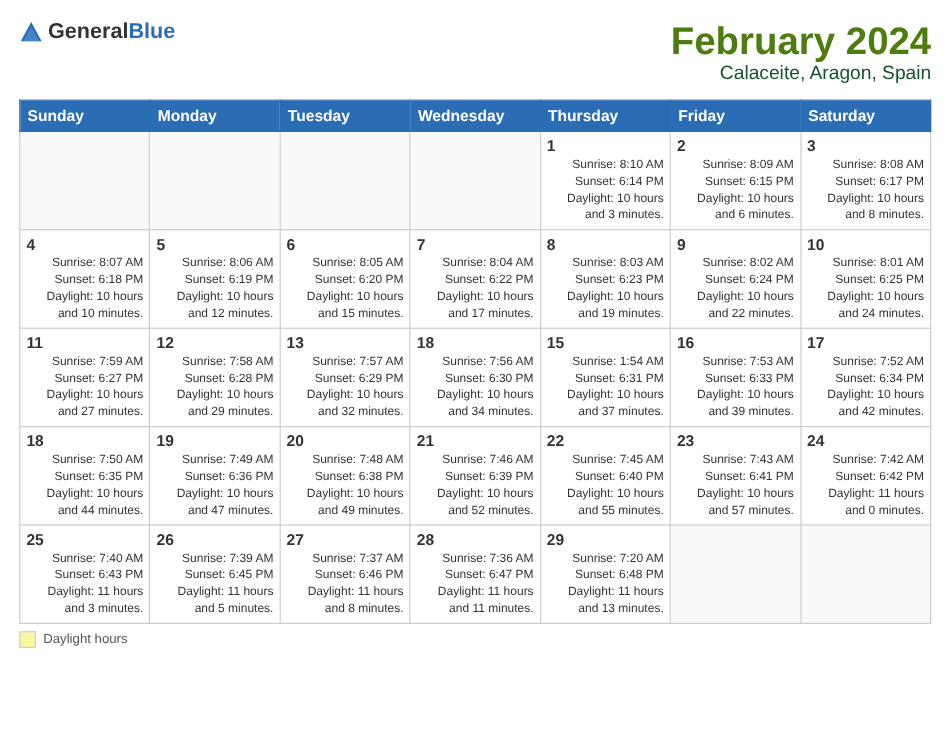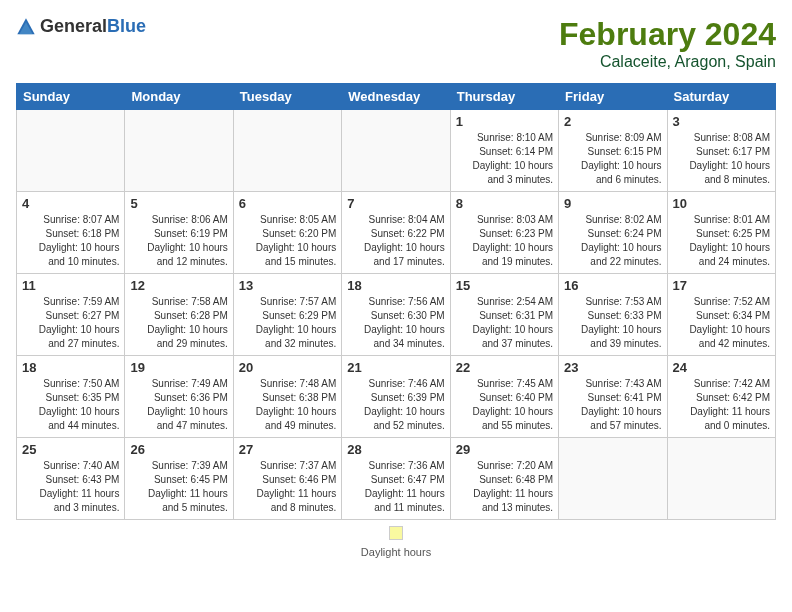--- a/index.html
+++ b/index.html
@@ -80,21 +80,20 @@
       line-height: 1.4;
       text-align: right;
     }
     .legend {
       display: flex;
       align-items: center;
       gap: 6px;
       margin-top: 6px;
       font-size: 11px;
       color: #555;
-      flex-direction: column;
     }
     .legend-box {
       width: 14px;
       height: 14px;
       background: #f9f9a0;
       border: 1px solid #ccc;
       display: inline-block;
     }
   </style>
 </head>
@@ -233,21 +232,21 @@
           </td>
           <td>
             <span class="day-num">18</span>
             <div class="day-info">Sunrise: 7:56 AM
 Sunset: 6:30 PM
 Daylight: 10 hours
 and 34 minutes.</div>
           </td>
           <td>
             <span class="day-num">15</span>
-            <div class="day-info">Sunrise: 2:54 AM
+            <div class="day-info">Sunrise: 1:54 AM
 Sunset: 6:31 PM
 Daylight: 10 hours
 and 37 minutes.</div>
           </td>
           <td>
             <span class="day-num">16</span>
             <div class="day-info">Sunrise: 7:53 AM
 Sunset: 6:33 PM
 Daylight: 10 hours
 and 39 minutes.</div>

